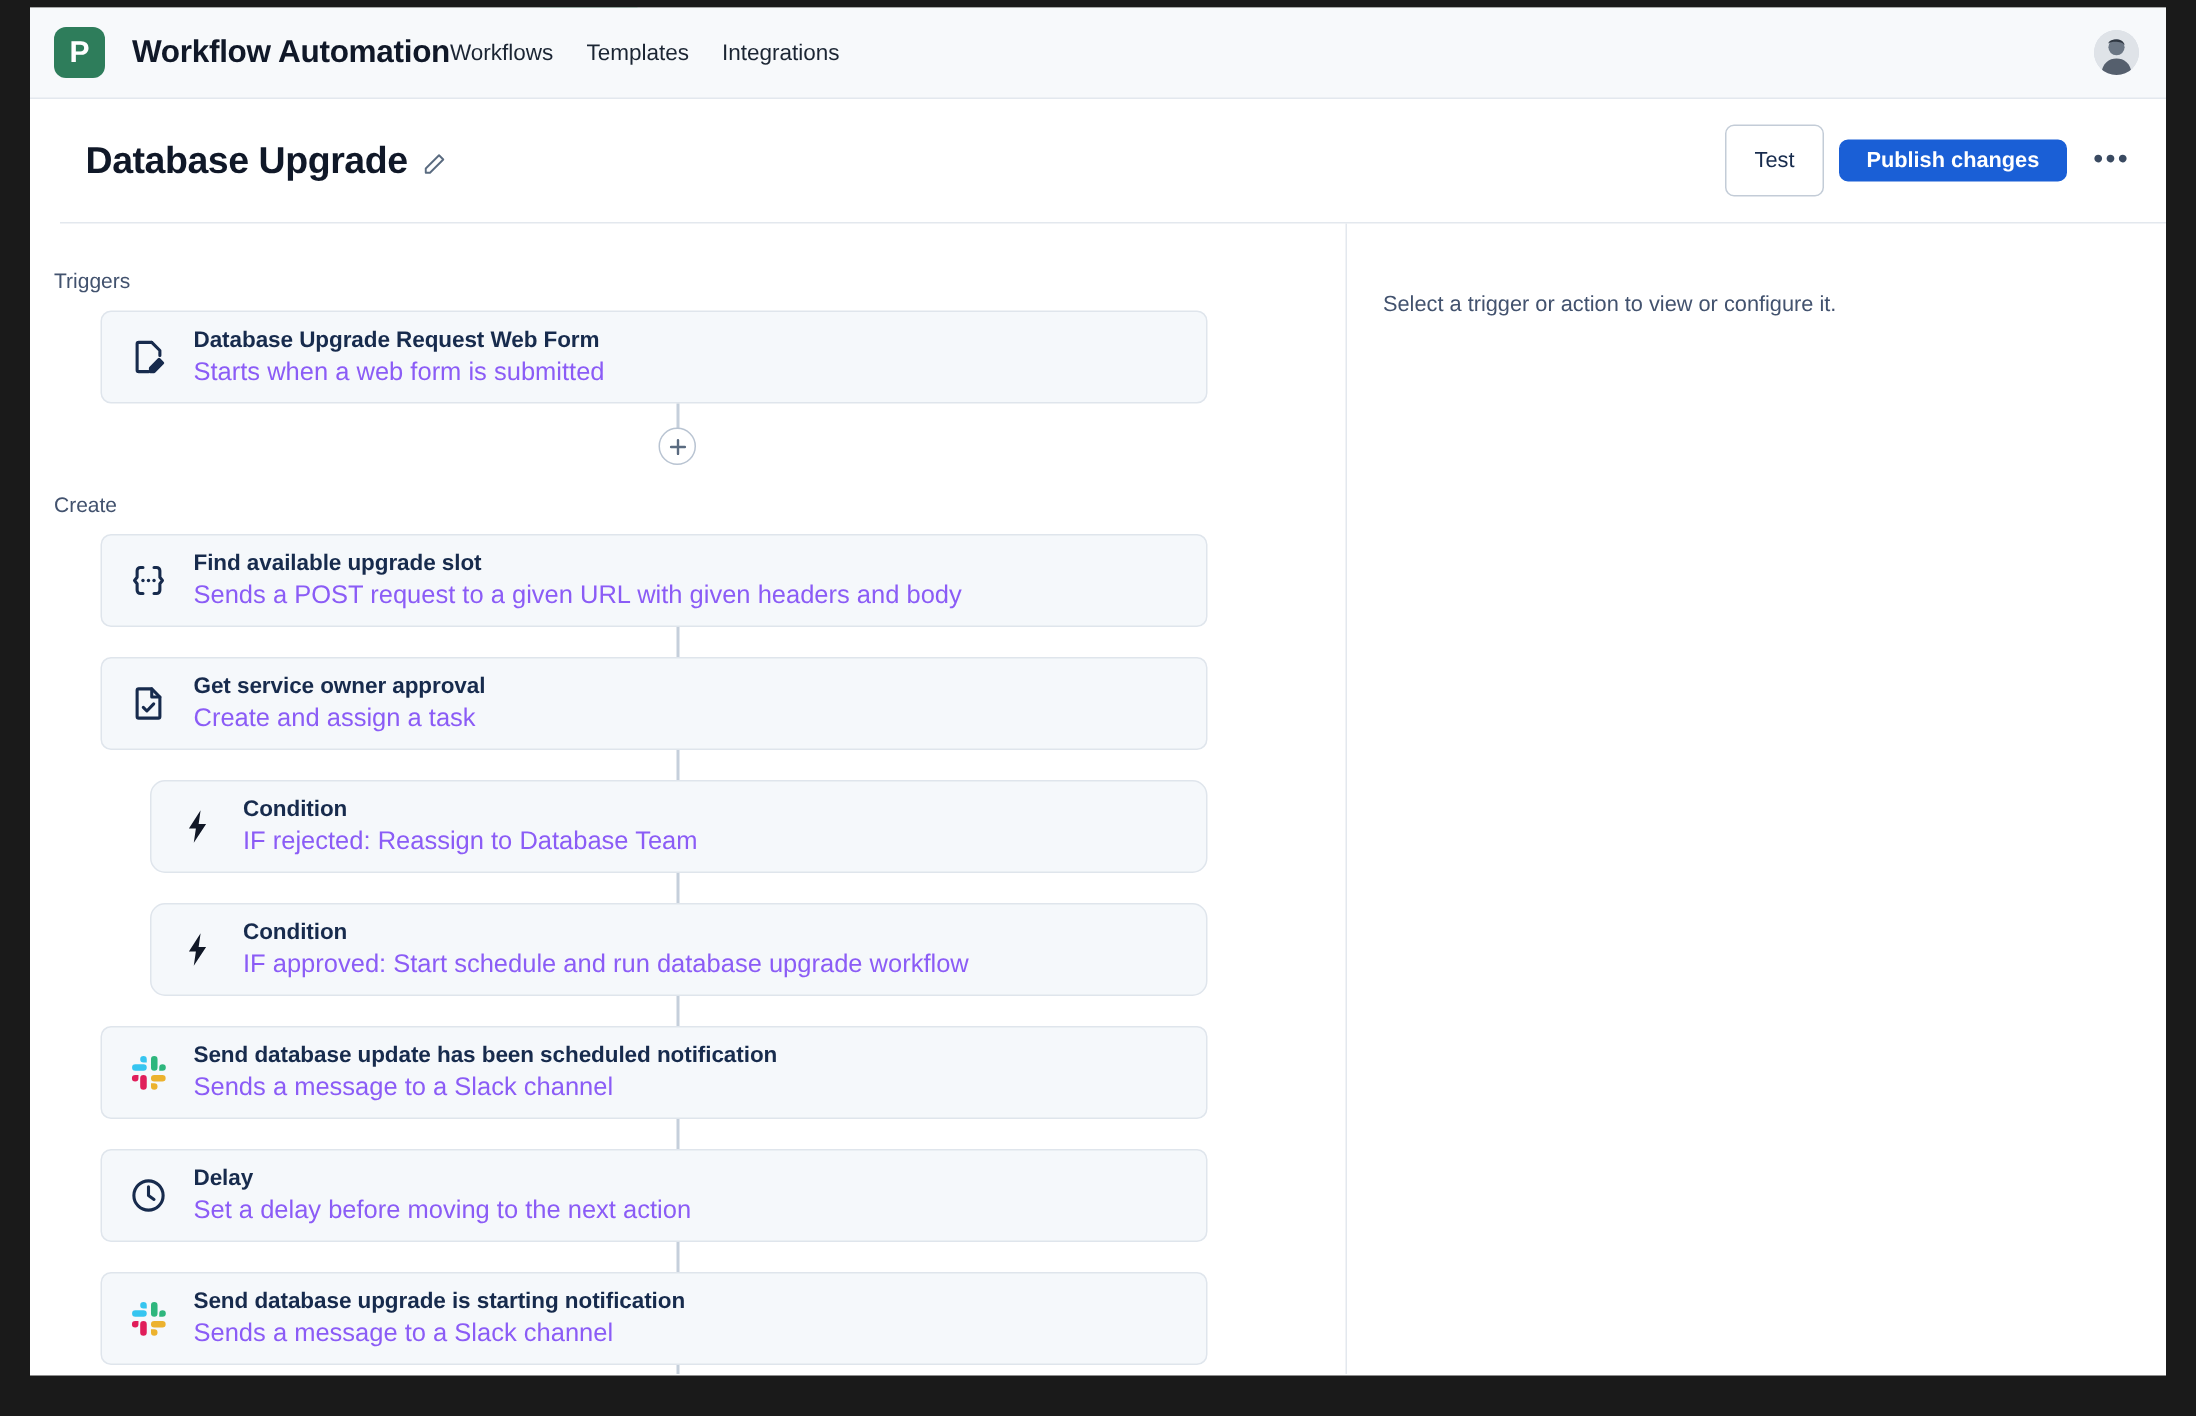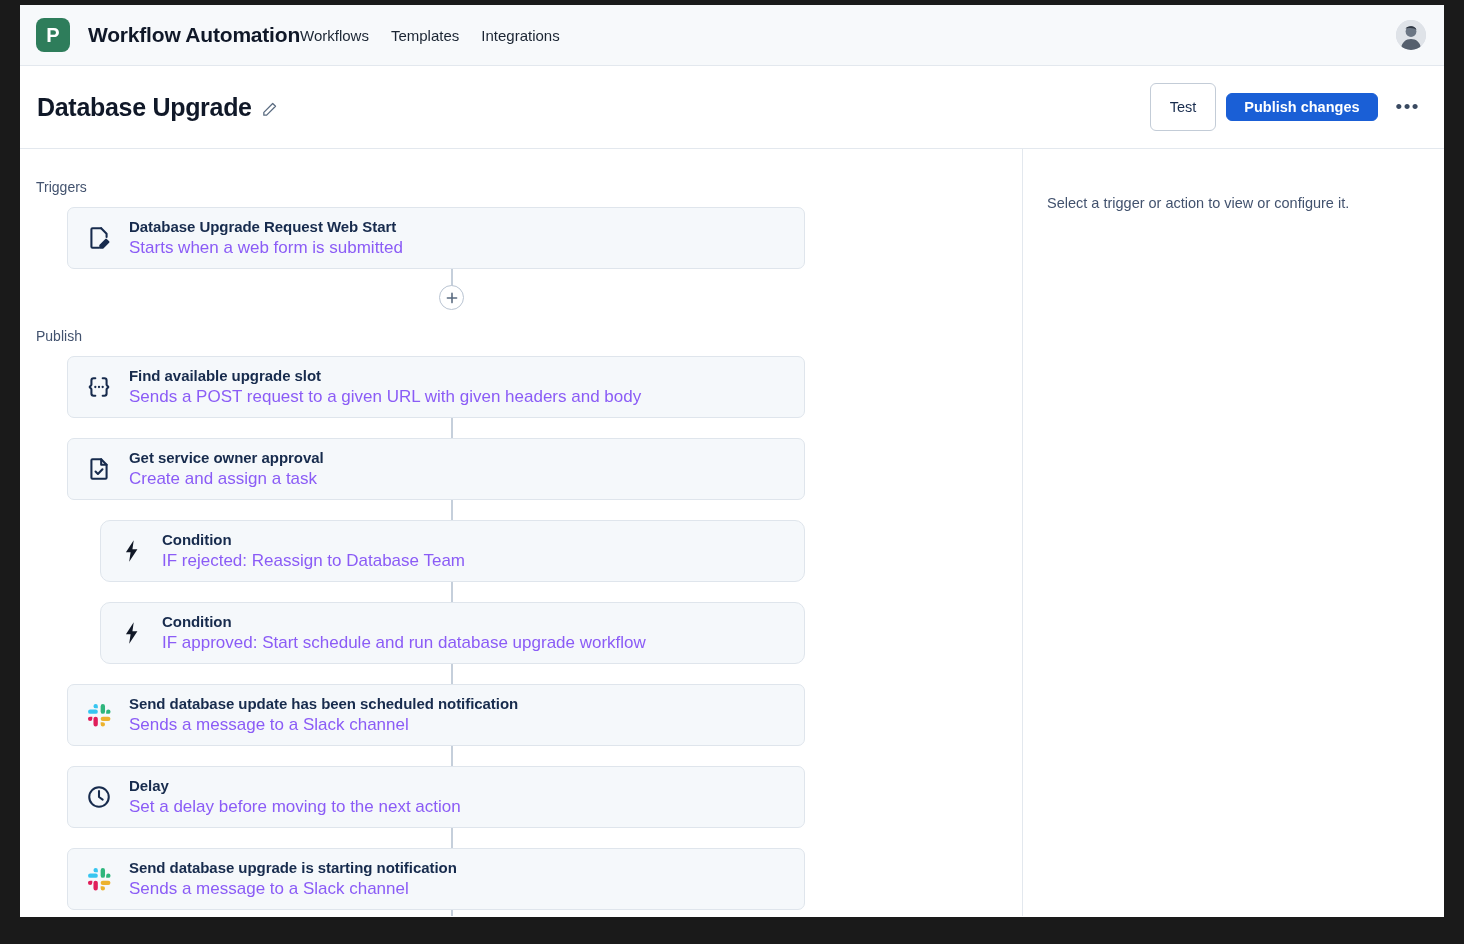--- a/index.html
+++ b/index.html
@@ -72,20 +72,21 @@
   }
   .avatar svg { display: block; }
 
   
   .wf-header {
     height: 83px;
     background: #ffffff;
     border-bottom: 1px solid #e3e8ee;
     display: flex; align-items: center;
     padding: 0 20px 0 17px;
+    margin-left: 20px;
   }
   .wf-title {
     font-size: 25px; font-weight: bold; color: #101828;
     letter-spacing: -0.3px;
     white-space: nowrap;
   }
   .edit-pencil {
     margin-left: 9px; cursor: pointer;
     display: flex; align-items: center;
     position: relative; top: 2px;
@@ -115,21 +116,21 @@
   }
   .kebab {
     margin-left: 14px; padding: 6px 4px;
     color: #3a4a61; font-size: 19px; letter-spacing: 1.5px;
     cursor: pointer; line-height: 10px;
   }
 
   
   .body-split { display: flex; height: 767px; }
   .canvas-pane {
-    width: 1003px;
+    width: 878px;
     border-right: 1px solid #e3e8ee;
     padding: 30px 0 0 0;
     position: relative;
     overflow: hidden;
   }
   .detail-pane {
     flex: 1 1 auto;
     padding: 46px 0 0 24px;
   }
   .detail-empty {
@@ -254,36 +255,36 @@
       <div class="node-list">
         <div class="node-card">
           <div class="node-icon">
             <svg width="26" height="26" viewBox="0 0 24 24" fill="none" stroke="#172b4d" stroke-width="1.9" stroke-linecap="round" stroke-linejoin="round">
               <path d="M14 3 H6 a1 1 0 0 0 -1 1 v16 a1 1 0 0 0 1 1 h6"></path>
               <path d="M14 3 l5 5 v3"></path>
               <path d="M18.5 13.5 l2.2 2.2 L15.4 21 h-2.2 v-2.2 Z" fill="#172b4d"></path>
             </svg>
           </div>
           <div class="node-text">
-            <div class="node-title">Database Upgrade Request Web Start</div>
+            <div class="node-title">Database Upgrade Request Web Form</div>
             <div class="node-desc">Starts when a web form is submitted</div>
           </div>
         </div>
       </div>
 
       <div class="plus-wrap">
         <div class="stem"></div>
         <div class="plus-btn">
           <svg width="12" height="12" viewBox="0 0 12 12">
             <path d="M6 1.4 V10.6 M1.4 6 H10.6" stroke="#5a6b80" stroke-width="1.6" stroke-linecap="round"></path>
           </svg>
         </div>
       </div>
 
-      <div class="section-label">Publish</div>
+      <div class="section-label">Create</div>
 
       <div class="node-list">
 
         <div class="node-card">
           <div class="node-icon">
             <svg width="26" height="26" viewBox="0 0 24 24" fill="none" stroke="#172b4d" stroke-width="1.9" stroke-linecap="round" stroke-linejoin="round">
               <path d="M8.6 4 H7 a2 2 0 0 0 -2 2 v4 l-1.6 2 L5 14 v4 a2 2 0 0 0 2 2 h1.6"></path>
               <path d="M15.4 4 H17 a2 2 0 0 1 2 2 v4 l1.6 2 L19 14 v4 a2 2 0 0 1 -2 2 h-1.6"></path>
               <circle cx="8.6" cy="12" r="1.05" fill="#172b4d" stroke="none"></circle>
               <circle cx="12" cy="12" r="1.05" fill="#172b4d" stroke="none"></circle>

